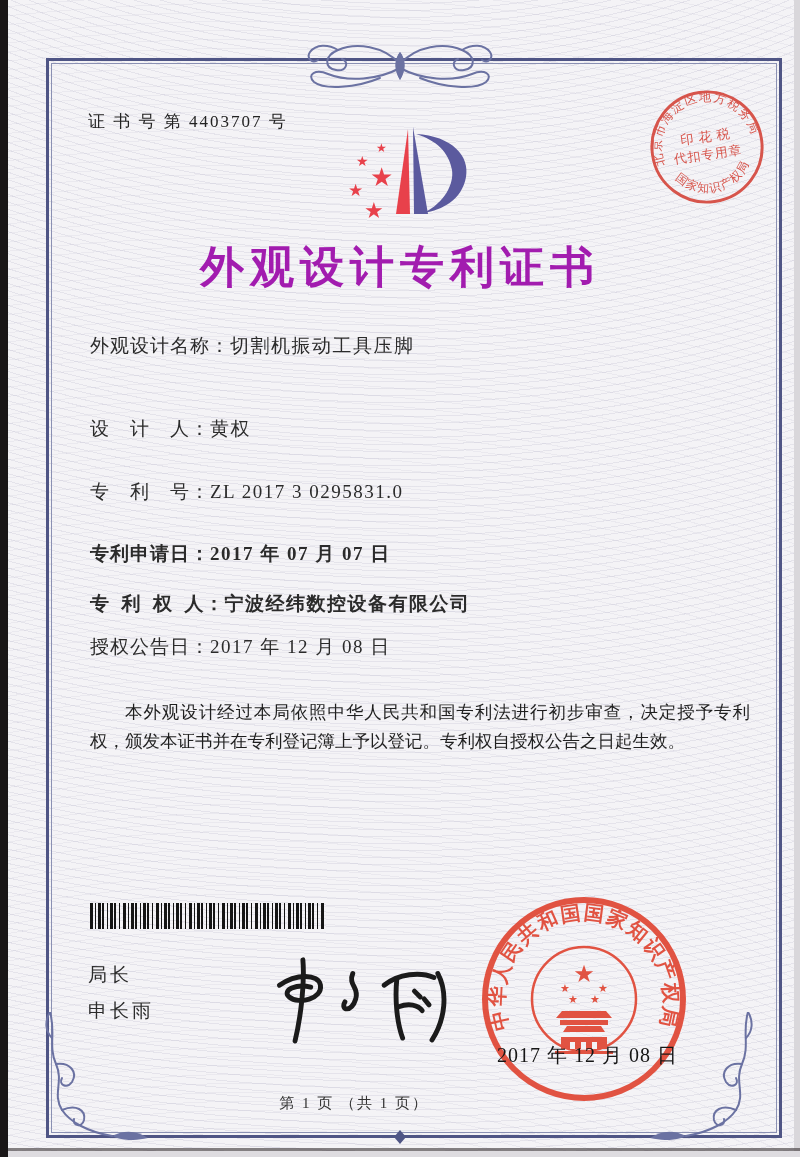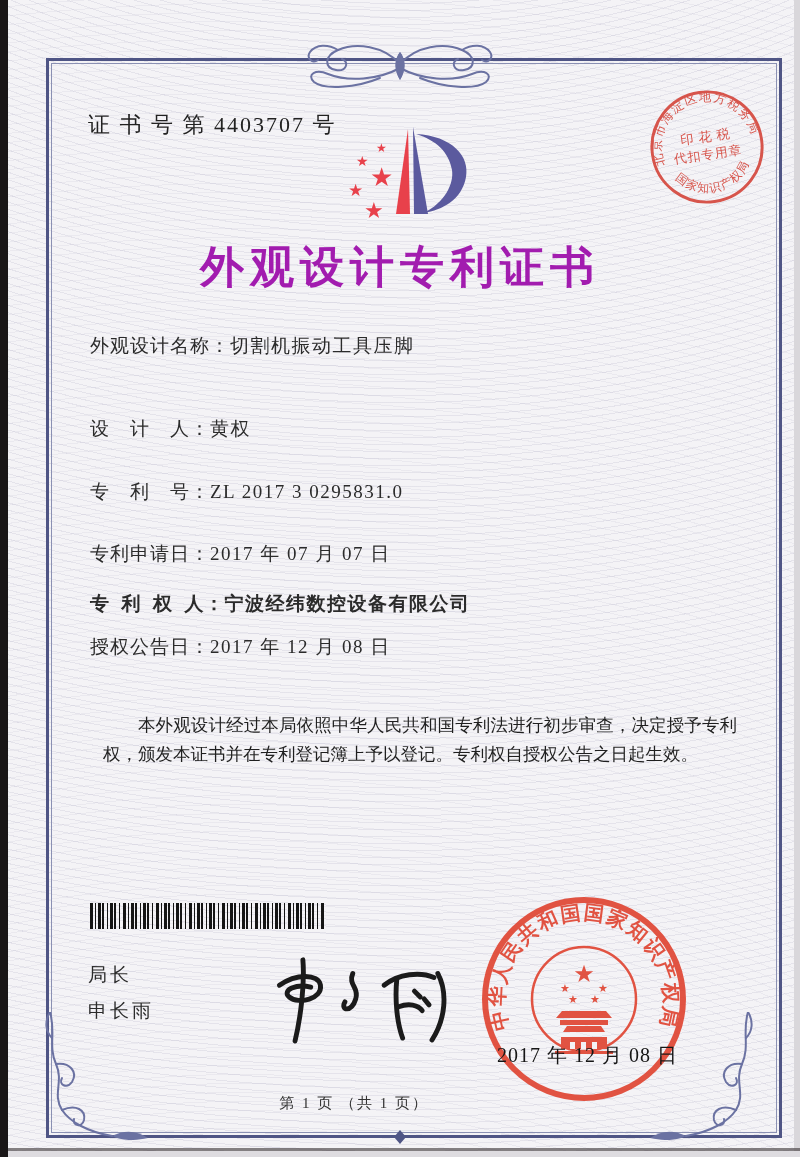--- a/index.html
+++ b/index.html
@@ -13,26 +13,26 @@
   }
   .abs{position:absolute;}
   
   .edge-left{left:0;top:0;width:8px;height:1157px;background:#191617;}
   .edge-right{left:794px;top:0;width:6px;height:1157px;background:#d9d7db;}
   .edge-bottom{left:8px;top:1148px;width:792px;height:3px;background:rgba(70,64,66,.65);}
   .edge-bottom2{left:8px;top:1151px;width:792px;height:6px;background:#dedce0;}
   
   .frame{left:46px;top:58px;width:736px;height:1080px;border:3px solid #4f5585;box-sizing:border-box;}
   .frame-inner{position:absolute;left:2px;top:2px;right:2px;bottom:2px;border:1px solid #8a90b3;}
-  .cert-no{left:88px;top:110px;font-size:22px;letter-spacing:2px;color:#222;}
+  .cert-no{left:88px;top:110px;font-size:17px;letter-spacing:2px;color:#222;}
   .title{left:0;top:238px;width:800px;text-align:center;font-size:44px;font-weight:700;letter-spacing:6px;color:#a21caf;}
   .row{left:90px;font-size:19px;letter-spacing:1px;white-space:pre;}
   .row .val{letter-spacing:1.5px;}
   .paras{left:90px;top:698px;width:660px;font-size:17.5px;line-height:29px;text-align:justify;color:#1f1f1f;}
-  .paras p{margin:13px;text-indent:2em;}
+  .paras p{margin:0;text-indent:2em;}
   .barcode{left:90px;top:903px;width:234px;height:26px;
     background:repeating-linear-gradient(90deg,
       #151515 0 3px, transparent 3px 5px, #151515 5px 6px, transparent 6px 8px,
       #151515 8px 11px, transparent 11px 12px, #151515 12px 14px, transparent 14px 17px,
       #151515 17px 18px, transparent 18px 20px, #151515 20px 23px, transparent 23px 24px,
       #151515 24px 26px, transparent 26px 29px, #151515 29px 30px, transparent 30px 33px);}
   .signer-title{left:88px;top:962px;font-size:19px;letter-spacing:3px;}
   .signer-name{left:88px;top:998px;font-size:19px;letter-spacing:3px;}
   .seal-date{left:497px;top:1042px;font-size:20px;color:#161616;letter-spacing:1px;font-weight:500;z-index:8;}
   .footer{left:0;top:1094px;width:708px;text-align:center;font-size:15px;letter-spacing:2px;color:#333;}
@@ -116,21 +116,21 @@
   </text>
   <text x="62" y="54" font-size="13.5" fill="#d5483e" letter-spacing="5" text-anchor="middle">印花税</text>
   <text x="60" y="72" font-size="13" fill="#d5483e" letter-spacing="1" text-anchor="middle">代扣专用章</text>
 </svg>
 
 <div class="abs title">外观设计专利证书</div>
 
 <div class="abs row" style="top:333px;"><span>外观设计名称：</span><span class="val">切割机振动工具压脚</span></div>
 <div class="abs row" style="top:416px;"><span>设　计　人：</span><span class="val">黄权</span></div>
 <div class="abs row" style="top:479px;"><span>专　利　号：</span><span class="val">ZL 2017 3 0295831.0</span></div>
-<div class="abs row" style="top:541px;"><span>专利申请日：</span><span class="val">2017 年 07 月 07 日</span></div>
+<div class="abs row" style="top:541px;font-weight:bold;"><span>专利申请日：</span><span class="val">2017 年 07 月 07 日</span></div>
 <div class="abs row" style="top:591px;font-weight:bold;"><span>专  利  权  人：</span><span class="val">宁波经纬数控设备有限公司</span></div>
 <div class="abs row" style="top:634px;"><span>授权公告日：</span><span class="val">2017 年 12 月 08 日</span></div>
 
 <div class="abs paras">
   <p>本外观设计经过本局依照中华人民共和国专利法进行初步审查，决定授予专利权，颁发本证书并在专利登记簿上予以登记。专利权自授权公告之日起生效。</p>
 </div>
 
 <div class="abs barcode"></div>
 
 <div class="abs signer-title">局长</div>

